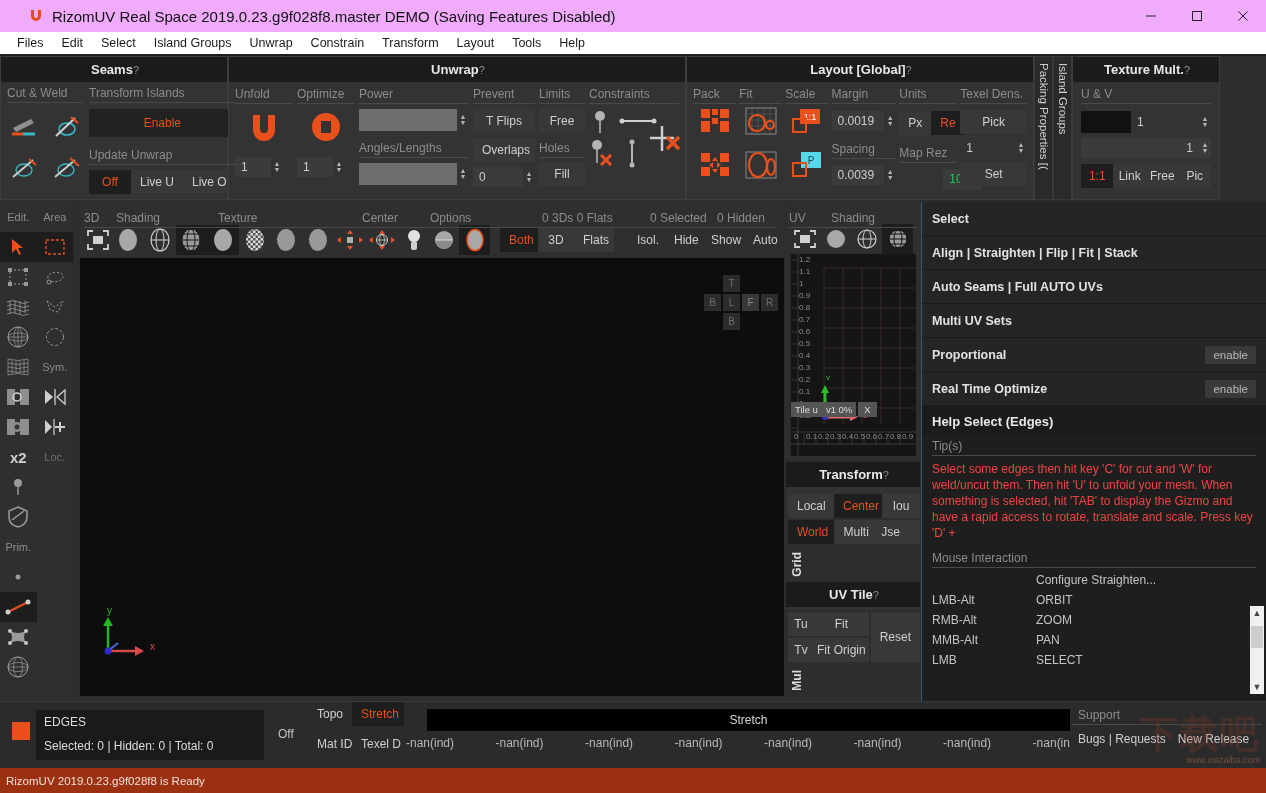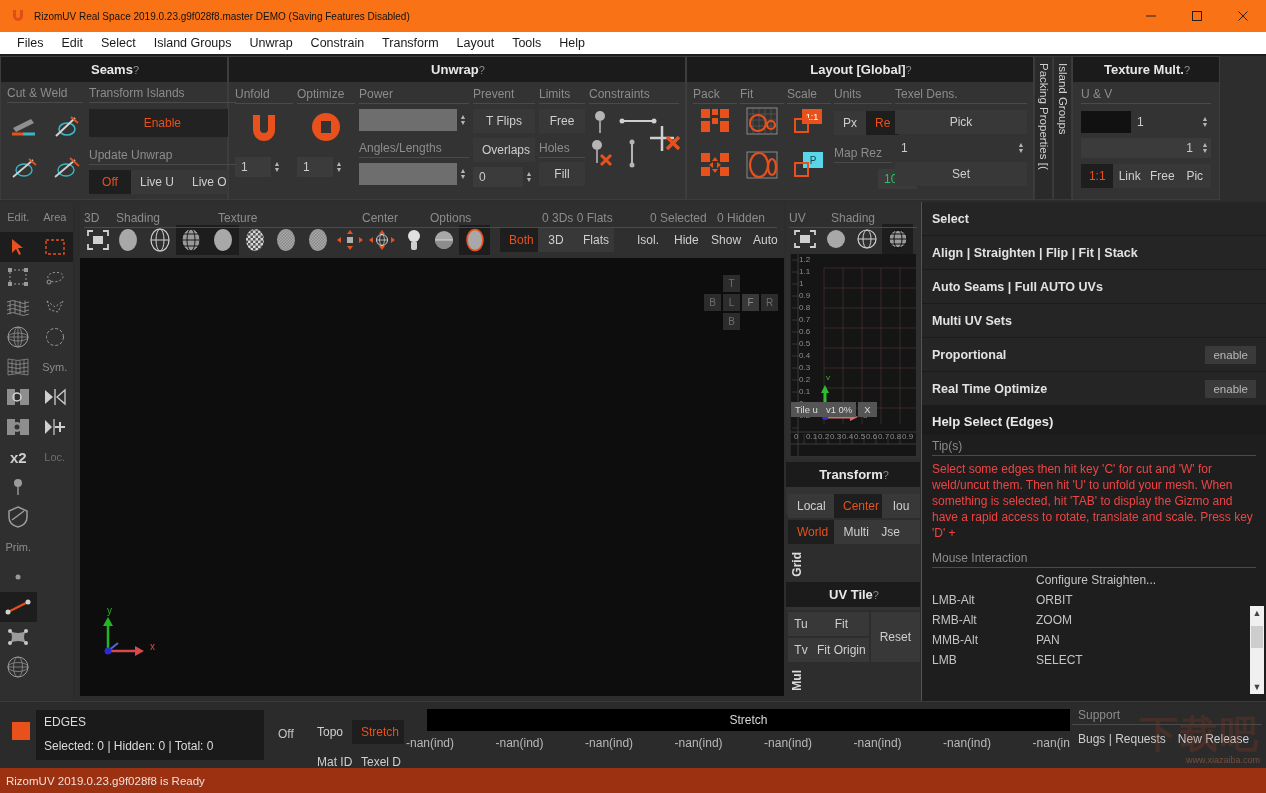--- a/index.html
+++ b/index.html
@@ -6,22 +6,22 @@
   html,body { width:1266px; height:793px; overflow:hidden; }
   body {
     font-family: "Liberation Sans", sans-serif;
     background:#2b2b2b; color:#c8c8c8; font-size:12px;
     -webkit-font-smoothing:antialiased;
   }
   .app { position:relative; width:1266px; height:793px; background:#2d2d2d; }
 
   
   .titlebar {
-    height:32px; background:#f97316; color:#111; display:flex; align-items:center;
-    padding-left:10px; font-size:10px; position:relative;
+    height:32px; background:#f0abfc; color:#111; display:flex; align-items:center;
+    padding-left:28px; font-size:15px; position:relative;
   }
   .titlebar .logo {
     width:16px; height:16px; margin-right:8px; color:#e24b1a; font-size:15px;
     line-height:16px; font-weight:bold; text-align:center;
   }
   .wbtns { position:absolute; right:0; top:0; height:32px; display:flex; }
   .wbtn { width:46px; height:32px; display:flex; align-items:center; justify-content:center;
           color:#222; font-size:13px; }
 
   
@@ -389,20 +389,32 @@
           </div>
           <div class="icobtn" style="height:40px; margin-top:4px;">
             <svg width="32" height="28" viewBox="0 0 32 28">
               <rect x="10" y="1" width="20" height="16" fill="#59d7e8"></rect>
               <text x="20" y="13" font-size="10" font-family="Liberation Sans" fill="#1a4a55" text-anchor="middle">P</text>
               <rect x="2" y="12" width="13" height="13" fill="none" stroke="#e8501c" stroke-width="2"></rect>
             </svg>
           </div>
         </div>
 
+        <div style="width:66px;">
+          <div class="grp-lbl ul">Margin</div>
+          <div style="display:flex; align-items:center; margin-top:10px;">
+            <div class="num" style="flex:1;">0.0019</div>
+            <div class="spin">▲<br>▼</div>
+          </div>
+          <div class="grp-lbl ul" style="margin-top:11px;">Spacing</div>
+          <div style="display:flex; align-items:center; margin-top:9px;">
+            <div class="num" style="flex:1;">0.0039</div>
+            <div class="spin">▲<br>▼</div>
+          </div>
+        </div>
 
         <div style="width:58px;">
           <div class="grp-lbl ul">Units</div>
           <div style="display:flex; margin-top:10px;">
             <div class="btn" style="flex:1;">Px</div>
             <div class="btn dark active" style="flex:1;">Re</div>
           </div>
           <div class="grp-lbl ul" style="margin-top:11px;">Map Rez</div>
           <div style="display:flex; align-items:center; margin-top:9px;">
             <div class="num" style="flex:1; color:#22c55e;margin-left:44px;">1024</div>
@@ -1034,21 +1046,21 @@
     </div>
   </div>
 
   <div class="bottombar">
     <div style="position:absolute; left:12px; top:20px; width:18px; height:18px; background:#e8501c;"></div>
     <div style="position:absolute; left:36px; top:8px; width:228px; height:50px; background:#1a1a1a; padding:5px 8px;">
       <div style="font-size:12px; color:#dcdcdc;">EDGES</div>
       <div style="font-size:12px; color:#dcdcdc; margin-top:10px;">Selected: 0 | Hidden: 0 | Total: 0</div>
     </div>
     <div style="position:absolute; left:278px; top:25px; font-size:12px; color:#c4c4c4;">Off</div>
-    <div style="position:absolute; left:308px; top:18px;">
+    <div style="position:absolute; left:308px; top:0;">
       <div style="display:flex;">
         <div class="btn" style="width:44px; background:transparent;">Topo</div>
         <div class="btn dark active" style="width:52px;">Stretch</div>
       </div>
       <div style="display:flex; margin-top:6px;">
         <div class="btn" style="width:44px; background:transparent;">Mat ID</div>
         <div class="btn" style="width:52px; background:transparent;">Texel D</div>
       </div>
     </div>
 

